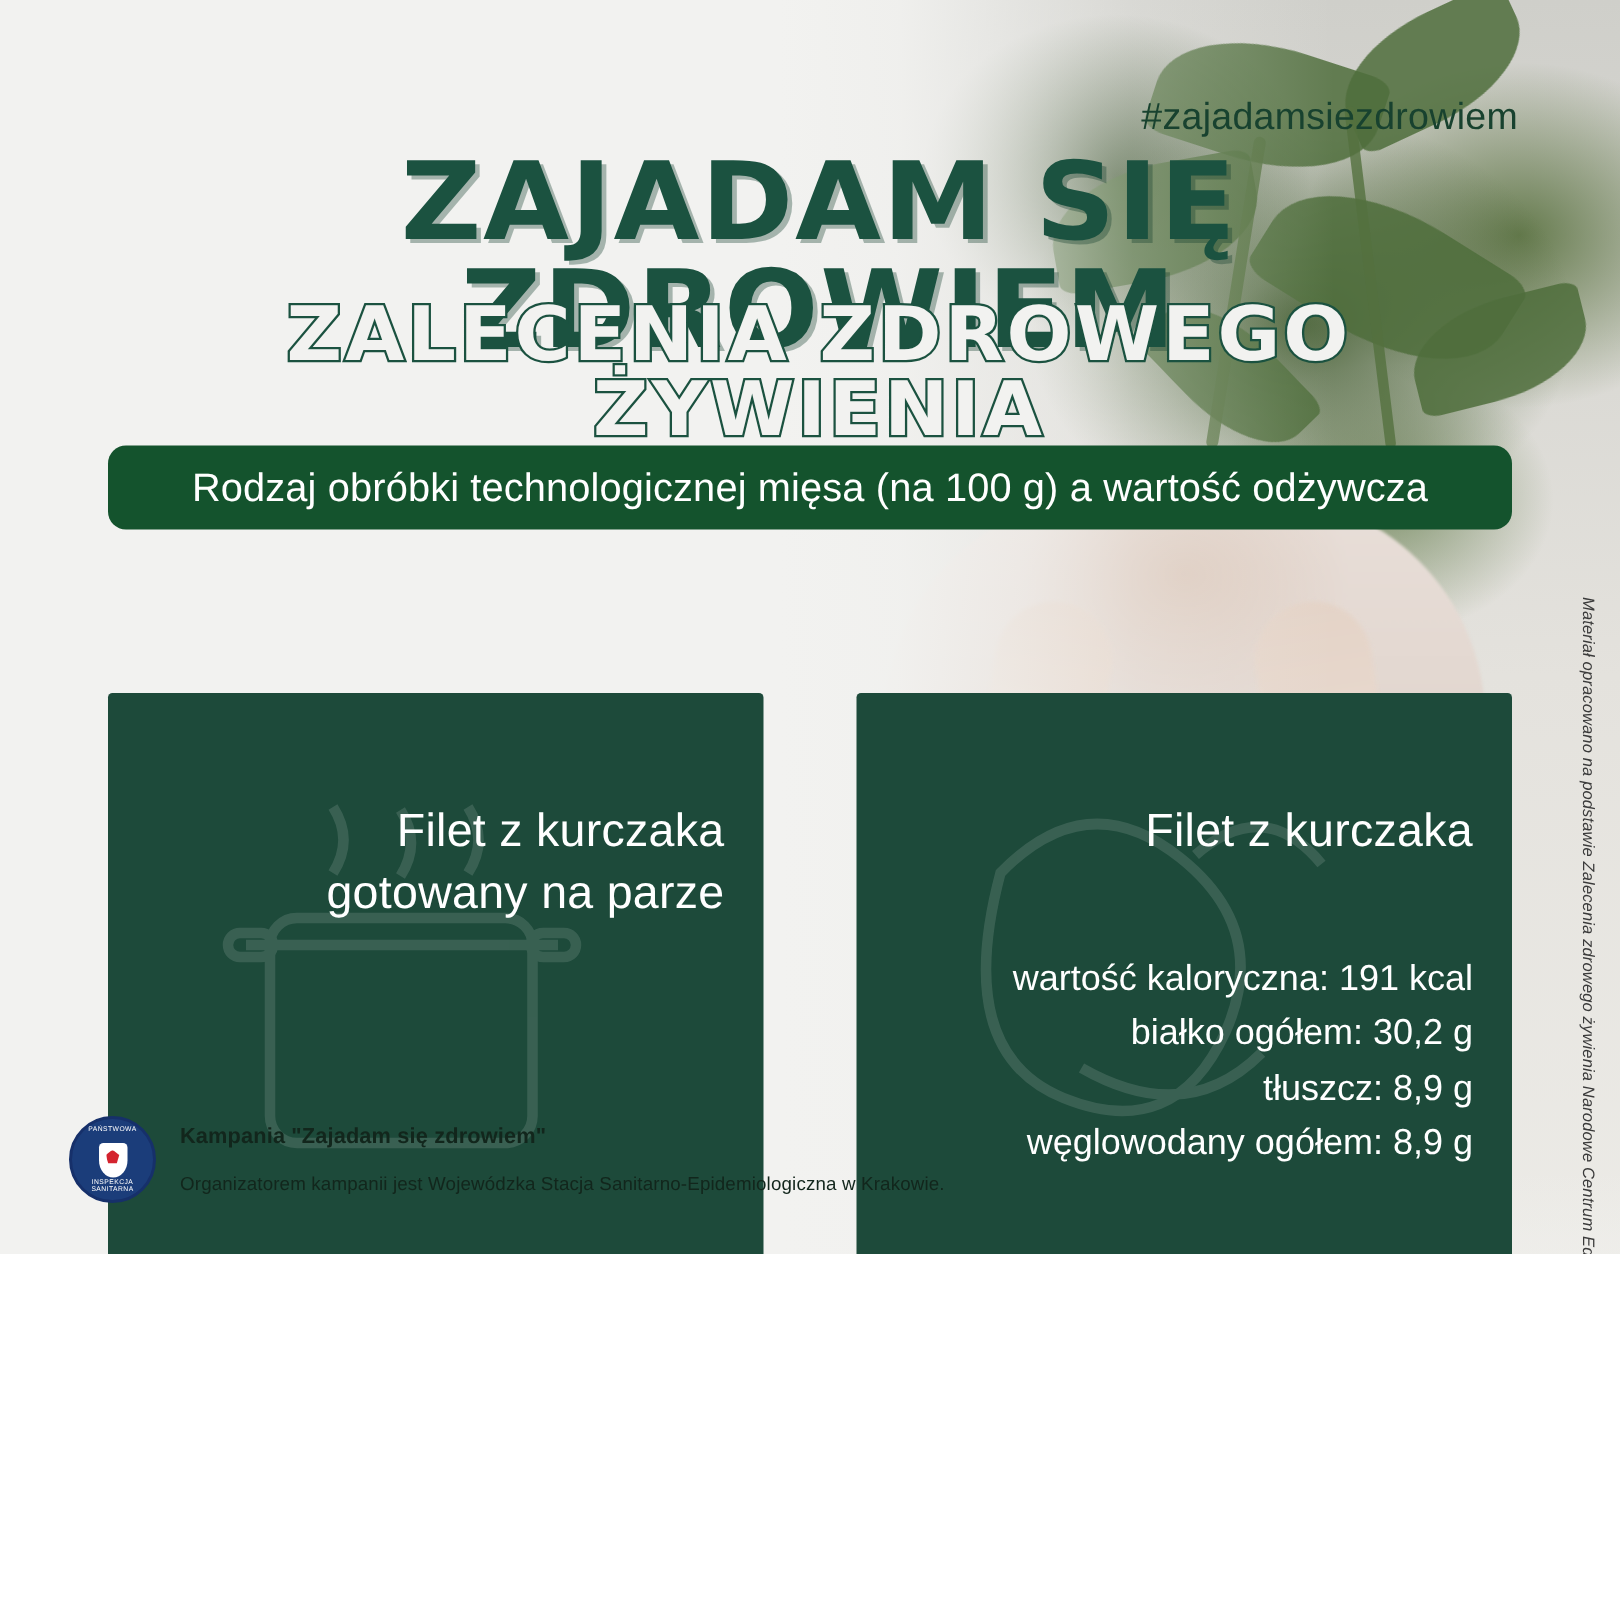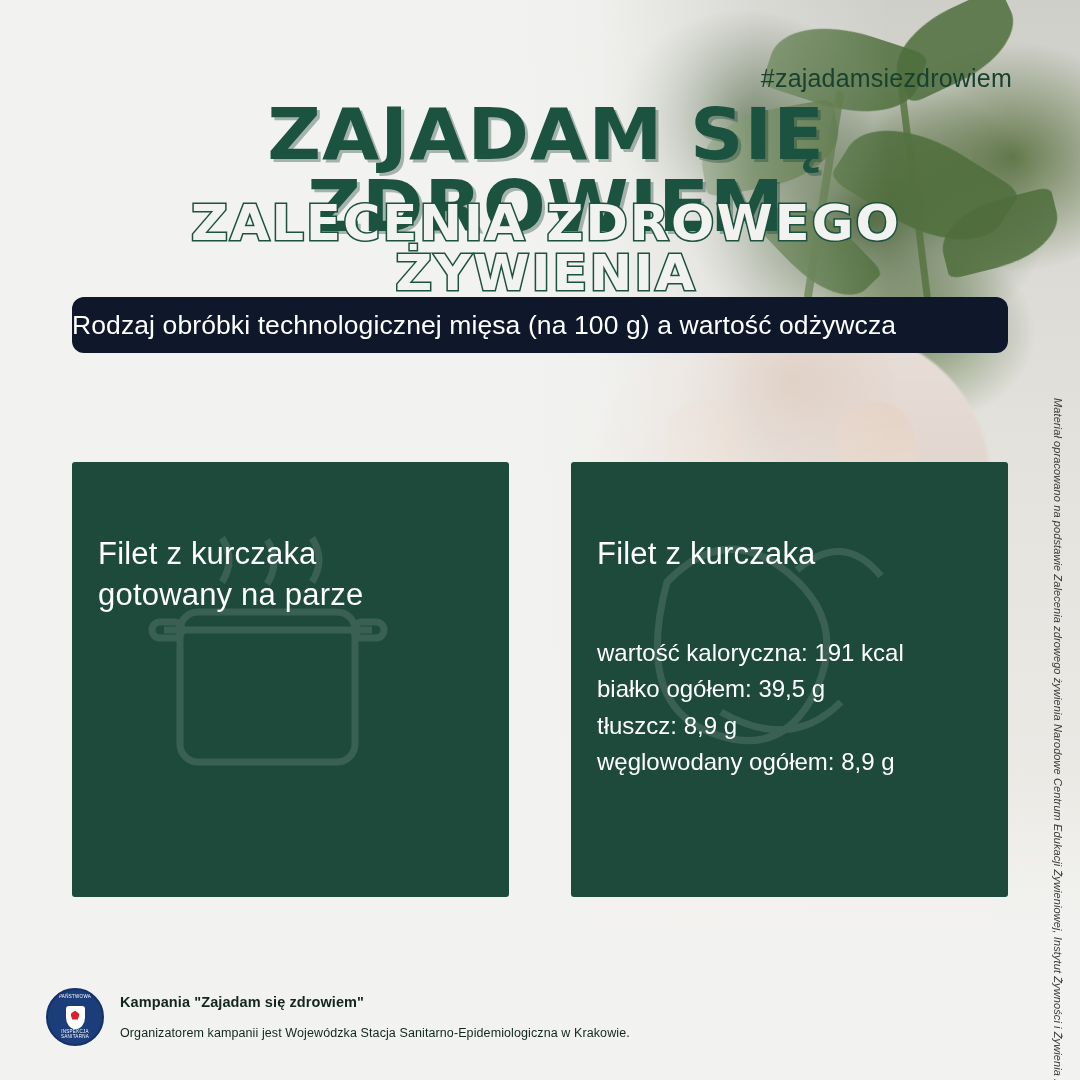--- a/index.html
+++ b/index.html
@@ -10,21 +10,21 @@
     width: 1080px;
     height: 1080px;
     font-family: "Liberation Sans", sans-serif;
     background: #ffffff;
     overflow: hidden;
   }
 
   .poster {
     position: relative;
     width: 1080px;
-    height: 1080px;
+    height: 836px;
     background: #f2f2f0;
     overflow: hidden;
   }
 
   
   .photo-layer {
     position: absolute;
     top: 0;
     right: 0;
     width: 560px;
@@ -132,25 +132,25 @@
     transform: scaleX(1.02);
   }
 
   
   .banner {
     position: absolute;
     top: 297px;
     left: 72px;
     width: 936px;
     height: 56px;
-    background: #0f172a;
+    background: #14532d;
     border-radius: 12px;
     display: flex;
     align-items: center;
-    justify-content: flex-start;
+    justify-content: center;
     color: #ffffff;
     font-size: 26.5px;
     letter-spacing: .1px;
   }
 
   
   .cards {
     position: absolute;
     top: 462px;
     left: 72px;
@@ -159,21 +159,21 @@
     gap: 62px;
   }
   .card {
     position: relative;
     width: 437px;
     height: 435px;
     background: #1d4a3a;
     border-radius: 3px;
     color: #ffffff;
     overflow: hidden;
-    text-align: left;
+    text-align: right;
   }
   .card-watermark {
     position: absolute;
     inset: 0;
     opacity: .12;
     pointer-events: none;
   }
   .card-watermark svg { width: 100%; height: 100%; }
   .card-inner {
     position: relative;
@@ -340,21 +340,21 @@
             <path d="M226 108 q46 -40 84 6"></path>
           </g>
         </svg>
       </div>
       <div class="card-inner">
         <div class="card-title">
           <div>Filet z kurczaka</div>
         </div>
         <div class="card-stats">
           <div>wartość kaloryczna: 191 kcal</div>
-          <div>białko ogółem: 39,5 g</div>
+          <div>białko ogółem: 30,2 g</div>
           <div>tłuszcz: 8,9 g</div>
           <div>węglowodany ogółem: 8,9 g</div>
         </div>
       </div>
     </div>
 
   </div>
 
   <div class="side-credit">Materiał opracowano na podstawie Zalecenia zdrowego żywienia Narodowe Centrum Edukacji Żywieniowej, Instytut Żywności i Żywienia 2020</div>
 

